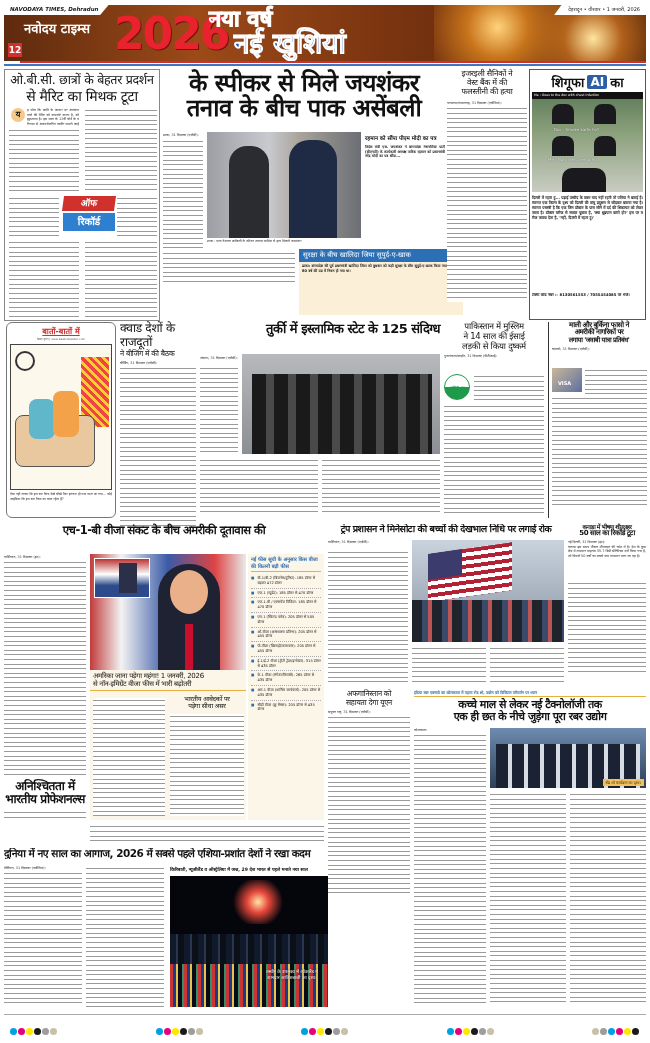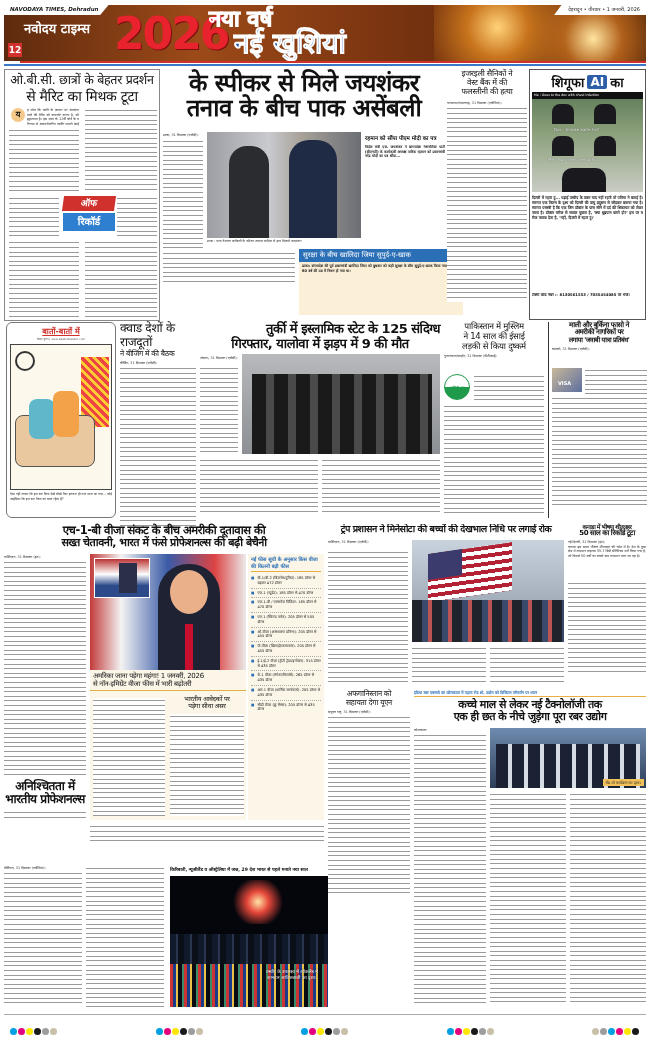--- a/index.html
+++ b/index.html
@@ -108,21 +108,20 @@
 
 <div class="abs" style="left:120px;top:322px;width:76px;height:196px">
   <div class="hlsans" style="font-size:12px">क्वाड देशों के राजदूतों</div>
   <div class="hlsans" style="font-size:7.5px">ने बीजिंग में की बैठक</div>
   <div class="bt" style="margin-top:3px;height:5px">बीजिंग, 31 दिसम्बर (एजेंसी):</div>
   <div class="lines" style="height:160px"></div>
 </div>
 
 <div class="abs" style="left:200px;top:322px;width:240px;height:196px">
   <div class="hl" style="font-size:13px;text-align:right;font-weight:bold">तुर्की में इस्लामिक स्टेट के 125 संदिग्ध</div>
-  <div class="hl" style="font-size:13px;text-align:center;font-weight:bold;margin-top:1px">गिरफ्तार, यालोवा में झड़प में 9 की मौत</div>
   <div class="abs bt" style="left:0;top:34px;width:38px;height:10px">अंकारा, 31 दिसम्बर (एजेंसी):</div>
   <div class="abs lines" style="left:0;top:44px;width:38px;height:90px"></div>
   <div class="photo" style="left:42px;top:32px;width:198px;height:100px;background:linear-gradient(#b7b9bc,#8c8f93)">
     <div class="abs" style="left:10px;top:20px;width:180px;height:80px;background:repeating-linear-gradient(90deg,#1a1a1a 0 14px,#4a4a4a 14px 22px)"></div>
   </div>
   <div class="abs lines" style="left:0;top:136px;width:118px;height:58px"></div>
   <div class="abs lines" style="left:122px;top:136px;width:118px;height:58px"></div>
 </div>
 
 <div class="abs" style="left:444px;top:322px;width:100px;height:196px">
@@ -142,21 +141,20 @@
   <div class="bt" style="margin-top:3px;height:5px">बमाको, 31 दिसम्बर (एजेंसी):</div>
   <div class="abs photo" style="left:3px;top:46px;width:30px;height:24px;background:linear-gradient(135deg,#c9b89a,#5d6fa0)">
     <div class="abs" style="left:6px;top:12px;font-size:5px;color:#fff;font-weight:bold">VISA</div>
   </div>
   <div class="abs lines" style="left:36px;top:46px;width:62px;height:26px"></div>
   <div class="abs lines" style="left:3px;top:74px;width:95px;height:110px"></div>
 </div>
 
 <div class="abs" style="left:4px;top:524px;width:320px;height:322px">
   <div class="hl" style="font-size:11.5px;text-align:center">एच-1-बी वीजा संकट के बीच अमरीकी दूतावास की</div>
-  <div class="hl" style="font-size:11px;text-align:center;margin-top:1px">सख्त चेतावनी, भारत में फंसे प्रोफेशनल्स की बढ़ी बेचैनी</div>
   <div class="abs bt" style="left:0;top:31px;width:82px;height:5px">वाशिंगटन, 31 दिसम्बर (इंट):</div>
   <div class="abs lines" style="left:0;top:36px;width:82px;height:218px"></div>
   <div class="abs" style="left:0;top:256px;width:82px;text-align:center">
     <div class="hl" style="font-size:12px">अनिश्चितता में भारतीय प्रोफेशनल्स</div>
   </div>
   <div class="abs lines" style="left:0;top:286px;width:82px;height:12px"></div>
   <div class="photo" style="left:86px;top:30px;width:156px;height:116px;background:linear-gradient(90deg,#c23b3b 0%,#f3f3f3 20%,#3a5aa6 50%,#d44 80%,#eaeaea 100%)">
     <div class="abs" style="left:4px;top:4px;width:56px;height:40px;background:linear-gradient(#b33,#fff 40%,#2d4b8a 70%);border:1px solid #fff">
       <div class="abs" style="left:24px;top:4px;width:18px;height:30px;background:#2b2f48"></div>
     </div>
@@ -259,20 +257,21 @@
   <div class="abs lines" style="left:0;top:43px;width:72px;height:270px"></div>
   <div class="photo" style="left:76px;top:38px;width:156px;height:60px;background:linear-gradient(#6e8bb0,#2e3f58)">
     <div class="abs" style="left:6px;top:16px;width:144px;height:44px;background:repeating-linear-gradient(90deg,#1b2233 0 12px,#d6dbe4 12px 16px)"></div>
     <div class="abs" style="right:2px;bottom:2px;font-size:3.8px;background:#f2c25a;color:#222;padding:1px 3px">रोड शो कार्यक्रम का दृश्य।</div>
   </div>
   <div class="abs lines" style="left:76px;top:102px;width:76px;height:211px"></div>
   <div class="abs lines" style="left:156px;top:102px;width:76px;height:211px"></div>
 </div>
 
 <div class="abs" style="left:4px;top:848px;width:408px;height:162px">
+  <div class="hl" style="font-size:10.5px;white-space:nowrap;overflow:hidden">दुनिया में नए साल का आगाज, 2026 में सबसे पहले एशिया-प्रशांत देशों ने रखा कदम</div>
   <div class="abs bt" style="left:0;top:18px;width:78px;height:5px">वेलिंग्टन, 31 दिसम्बर (एजेंसियां):</div>
   <div class="abs lines" style="left:0;top:23px;width:78px;height:136px"></div>
   <div class="abs lines" style="left:82px;top:18px;width:78px;height:141px"></div>
   <div class="abs" style="left:166px;top:18px;width:242px;font-size:4.6px;font-weight:bold;white-space:nowrap;overflow:hidden">किरिबाती, न्यूजीलैंड व ऑस्ट्रेलिया में जश्न, 29 देश भारत से पहले मनाते नया साल</div>
   <div class="photo" style="left:166px;top:28px;width:158px;height:131px;background:#05060c">
     <div class="abs" style="left:60px;top:4px;width:56px;height:44px;background:radial-gradient(circle,#ffe4a6 0,#e6483b 30%,transparent 70%)"></div>
     <div class="abs" style="left:0;top:58px;width:158px;height:30px;background:repeating-linear-gradient(90deg,#111a2a 0 6px,#2a3650 6px 8px,#0a0f18 8px 14px)"></div>
     <div class="abs" style="left:0;top:88px;width:158px;height:43px;background:repeating-linear-gradient(90deg,#c33 0 3px,#1a3b8a 3px 6px,#e9c24a 6px 8px,#0a0a12 8px 12px,#3a8c6a 12px 14px)"></div>
     <div class="abs" style="right:6px;top:92px;width:60px;font-size:4.5px;color:#fff;text-align:center;text-shadow:0 0 2px #000">तस्वीर के उपलक्ष्य में ऑकलैंड में शानदार आतिशबाजी का दृश्य।</div>
   </div>

